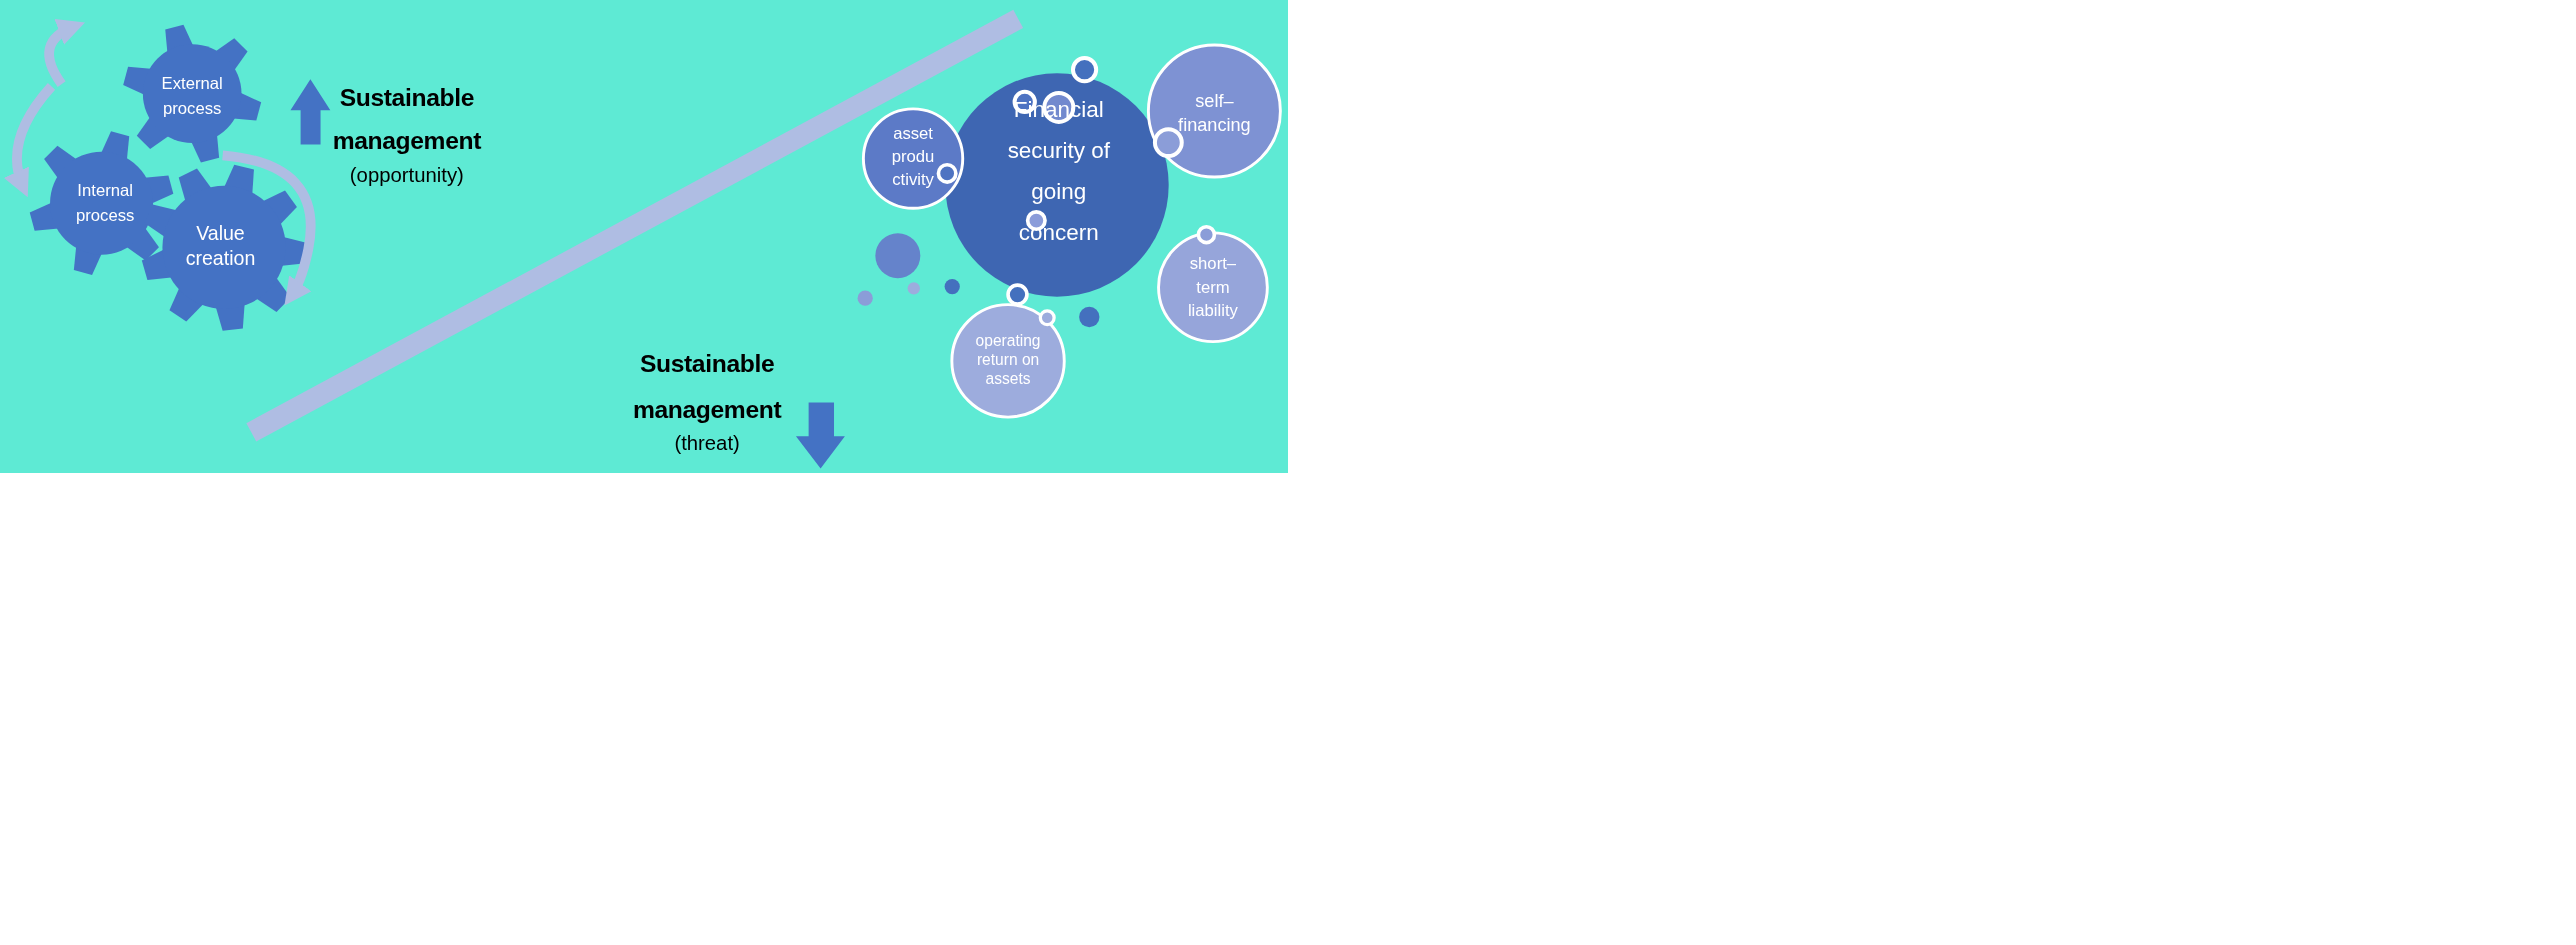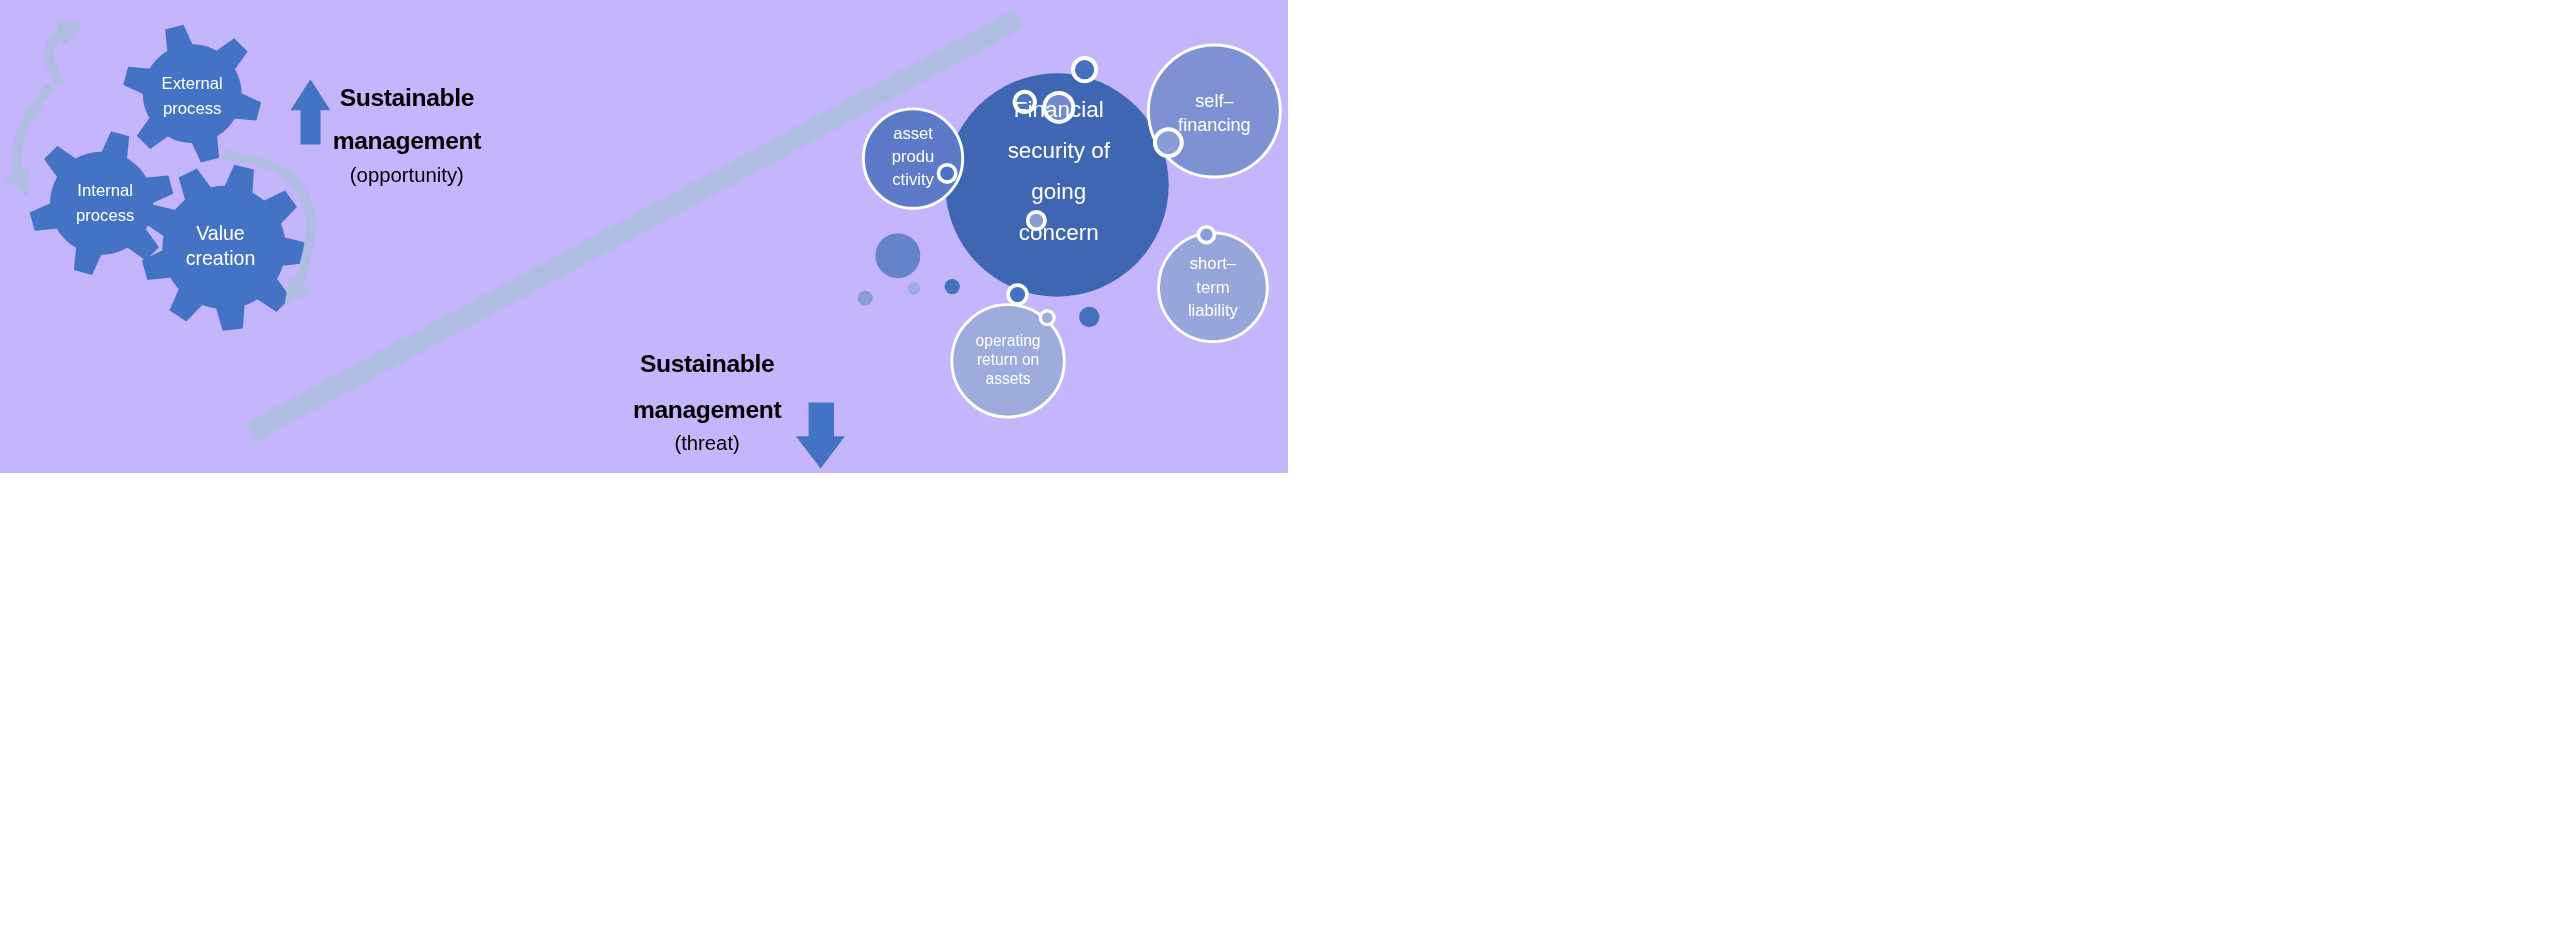--- a/index.html
+++ b/index.html
@@ -5,21 +5,21 @@
   html, body {
     margin: 0;
     padding: 0;
     background: #ffffff;
   }
   .stage {
     width: 1288px;
     height: 473px;
     position: relative;
     overflow: hidden;
-    background: #c4b5fd;
+    background: #5eead4;
   }
   svg text {
     font-family: "Liberation Sans", "DejaVu Sans", sans-serif;
   }
   .gear-label, .bubble-label {
     fill: #ffffff;
   }
   .headline {
     fill: #000000;
     font-weight: bold;

